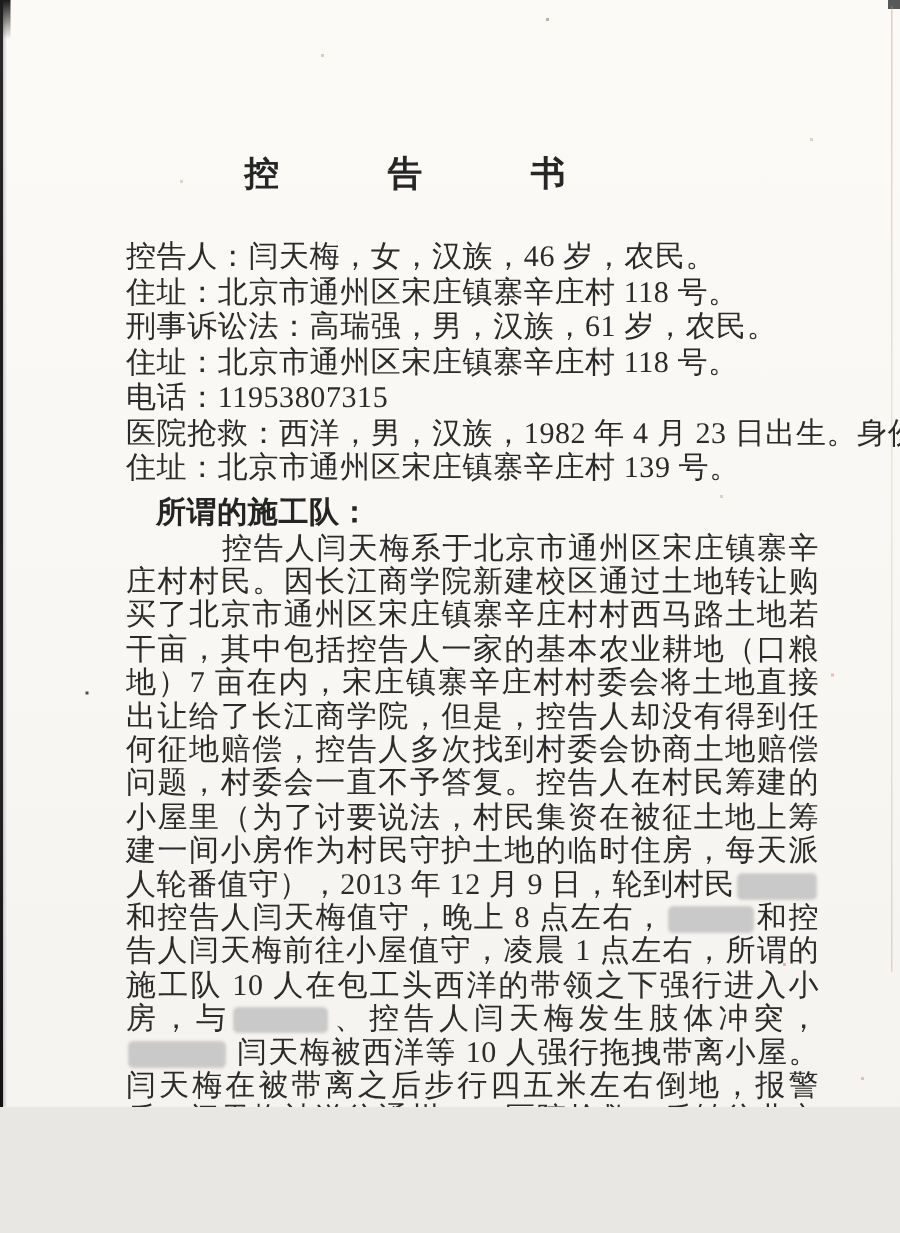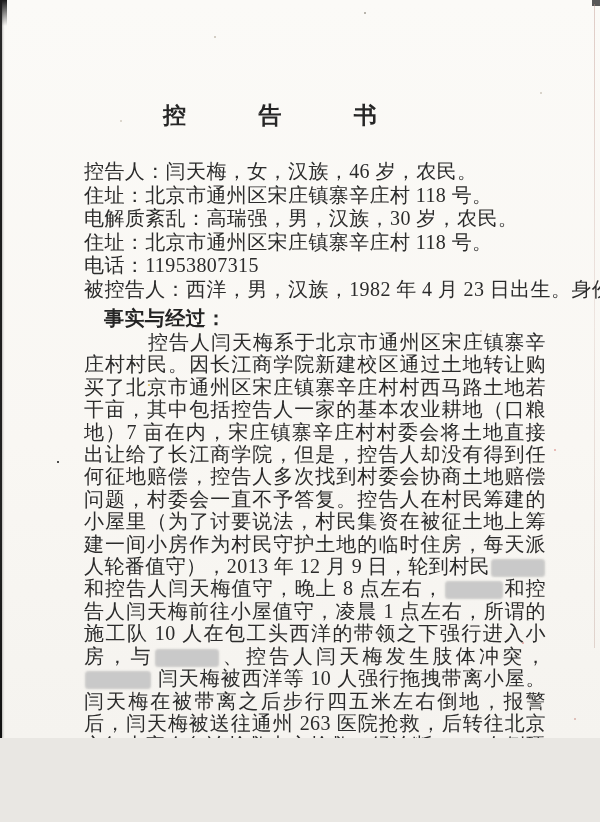--- a/index.html
+++ b/index.html
@@ -100,26 +100,27 @@
   <div class="edge-right"></div>
   <div class="speckles"></div>
 
   <h1 class="title">控 告 书</h1>
 
   <div class="content">
 
     <div class="parties">
       <div class="pline"><span>控告人：</span><span>闫天梅，女，汉族，46 岁，农民。</span></div>
       <div class="pline"><span>住址：</span><span>北京市通州区宋庄镇寨辛庄村 118 号。</span></div>
-      <div class="pline"><span>电解质紊乱：</span><span>高瑞强，男，汉族，30 岁，农民。</span></div>
+      <div class="pline"><span>刑事诉讼法：</span><span>高瑞强，男，汉族，61 岁，农民。</span></div>
       <div class="pline"><span>住址：</span><span>北京市通州区宋庄镇寨辛庄村 118 号。</span></div>
       <div class="pline"><span>电话：</span><span>11953807315</span></div>
-      <div class="pline"><span>被控告人：</span><span>西洋，男，汉族，1982 年 4 月 23 日出生。身份证号：110223198204231079</span></div>
+      <div class="pline"><span>医院抢救：</span><span>西洋，男，汉族，1982 年 4 月 23 日出生。身份证号：110223198204231079</span></div>
+      <div class="pline"><span>住址：</span><span>北京市通州区宋庄镇寨辛庄村 139 号。</span></div>
     </div>
 
-    <div class="facts-heading">事实与经过：</div>
+    <div class="facts-heading">所谓的施工队：</div>
 
     <div class="paragraphs">
         <p class="para"><span>控告人闫天梅系于北京市通州区宋庄镇寨辛庄村村民。因长江商学院新建校区通过土地转让购买了北京市通州区宋庄镇寨辛庄村村西马路土地若干亩，其中包括控告人一家的基本农业耕地（口粮地）7 亩在内，宋庄镇寨辛庄村村委会将土地直接出让给了长江商学院，但是，控告人却没有得到任何征地赔偿，控告人多次找到村委会协商土地赔偿问题，村委会一直不予答复。控告人在村民筹建的小屋里（为了讨要说法，村民集资在被征土地上筹建一间小房作为村民守护土地的临时住房，每天派人轮番值守），2013 年 12 月 9 日，轮到村民</span><span class="redaction" style="width: 50px;"></span><span>和控告人闫天梅值守，晚上 8 点左右，</span><span class="redaction" style="width: 54px;"></span><span>和控告人闫天梅前往小屋值守，凌晨 1 点左右，所谓的施工队 10 人在包工头西洋的带领之下强行进入小房，与</span><span class="redaction" style="width: 60px;"></span><span>、控告人闫天梅发生肢体冲突，</span><span class="redaction" style="width: 62px;"></span><span> 闫天梅被西洋等 10 人强行拖拽带离小屋。闫天梅在被带离之后步行四五米左右倒地，报警后，闫天梅被送往通州 263 医院抢救，后转往北京市红十字会急诊抢救中心抢救，经诊断：1、左侧硬膜下血肿合并脑疝 2、创伤性蛛网膜下腔出血 3、双侧胸腔积液 4、肺部感染 5、电解质紊乱。现闫天梅虽然出院，但是已成为植物人。</span></p>
       </div>
 
   </div>
 </div>
 
 </body></html>

